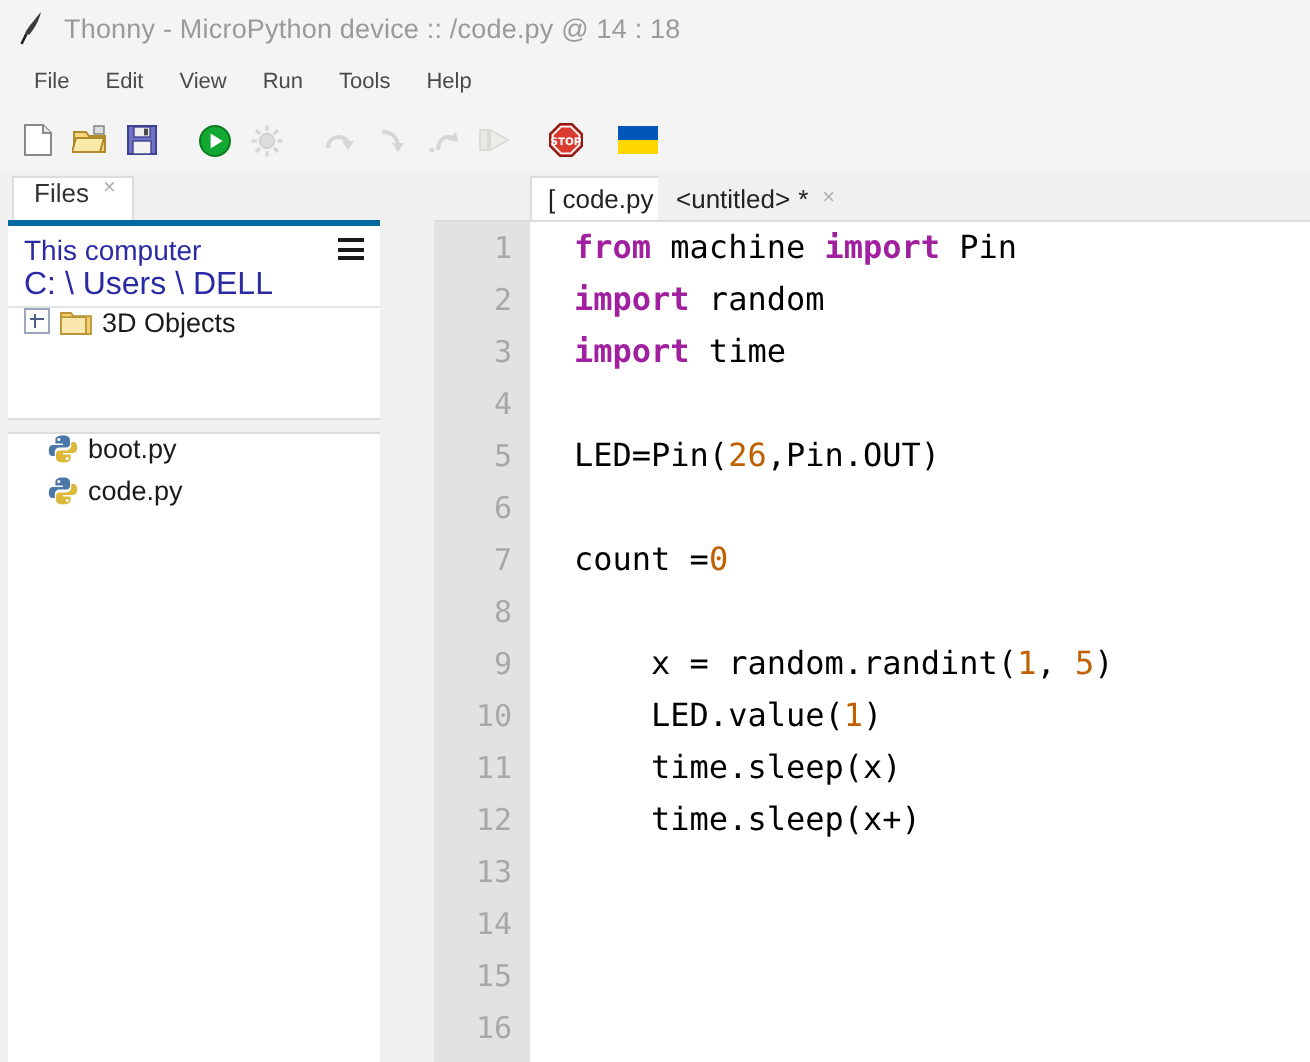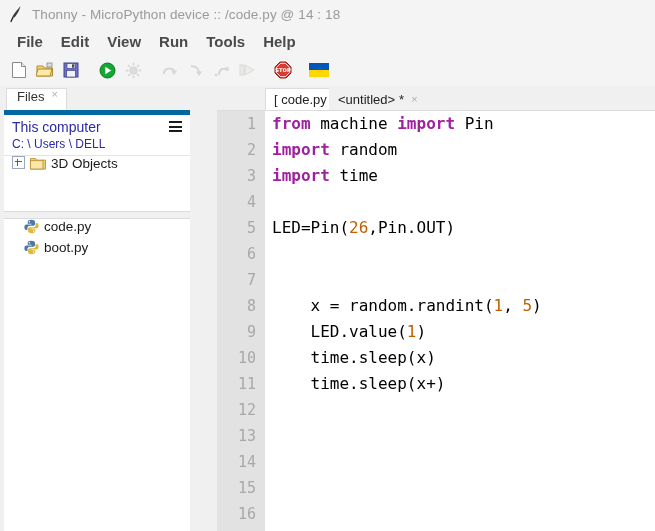--- a/index.html
+++ b/index.html
@@ -34,22 +34,22 @@
   }
 
   
   .menubar {
     position: absolute; left: 0; top: 28px; width: 655px; height: 26px;
     background: #f4f4f4;
     display: flex; align-items: center;
     padding-left: 8px; box-sizing: border-box;
   }
   .menu-item {
-    font-size: 15px; color: #4a4a4a;
-    padding: 2px 9px; cursor: default; white-space: nowrap; font-weight: bold;
+    font-size: 11px; color: #4a4a4a;
+    padding: 2px 9px; cursor: default; white-space: nowrap;
   }
 
   
   .toolbar {
     position: absolute; left: 0; top: 54px; width: 655px; height: 32px;
     background: #f4f4f4;
     display: flex; align-items: center;
     padding-left: 8px; box-sizing: border-box;
   }
   .tb-btn {
@@ -79,36 +79,36 @@
     box-sizing: border-box;
   }
   .tab-close {
     margin-left: 7px; color: #b0b0b0; font-size: 11px; line-height: 1;
   }
 
   .files-body {
     position: absolute; left: 4px; top: 24px;
     width: 186px; height: 421px;
     background: #ffffff;
-    border-top: 5px solid #0369a1;
+    border-top: 3px solid #0369a1;
     box-sizing: border-box;
   }
 
   .fsect-header {
     position: relative;
     padding: 3px 6px 2px 8px;
     background: #ffffff;
     border-bottom: 1px solid #e4e4e4;
   }
   .fsect-title {
     color: #2a2aa5; font-size: 14px; line-height: 18px;
     white-space: nowrap;
   }
   .fsect-path {
-    color: #2a2aa5; font-size: 12px; line-height: 17px;
+    color: #2a2aa5; font-size: 16px; line-height: 17px;
     white-space: nowrap;
   }
   .hamburger {
     position: absolute; right: 8px; top: 6px;
     width: 13px; height: 11px;
     display: flex; flex-direction: column; justify-content: space-between;
   }
   .hamburger span { display: block; height: 2px; background: #1a1a1a; width: 100%; }
 
   .tree-row {
@@ -194,21 +194,21 @@
   .gutter-line {
     height: 26px; line-height: 26px;
     text-align: right; padding-right: 9px;
     font-family: "DejaVu Sans Mono", monospace;
     font-size: 15px; color: #a8a8a8;
     box-sizing: border-box;
   }
   .code-lines {
     position: absolute; left: 48px; top: 0;
     width: 390px; height: 421px;
-    padding-left: 7px; box-sizing: border-box;
+    padding-left: 22px; box-sizing: border-box;
   }
   .code-line {
     height: 26px; line-height: 26px;
     font-family: "DejaVu Sans Mono", monospace;
     font-size: 16px; color: #000000;
     white-space: pre;
   }
   .kw  { color: #a020a0; font-weight: bold; }
   .num { color: #c06000; }
 </style>
@@ -376,33 +376,33 @@
 
       <div class="tree-row" style="padding-left:20px">
         <span class="py-icon">
           <svg width="15" height="15" viewBox="0 0 15 15">
             <path d="M7.3 0.8 c-2.4 0 -3.6 0.9 -3.6 2.2 v1.8 h3.8 v0.7 h-5.1 c-1.3 0 -2 1 -2 2.7 c0 1.8 0.6 2.8 1.9 2.8 h1.1 v-1.9 c0 -1.3 1 -2.3 2.4 -2.3 h3.3 c1.1 0 1.9 -0.8 1.9 -1.8 V3 c0 -1.2 -1 -2.2 -3.7 -2.2 z" fill="#4b77a9"></path>
             <circle cx="5.4" cy="2.7" r="0.75" fill="#ffffff"></circle>
             <path d="M7.7 14.2 c2.4 0 3.6 -0.9 3.6 -2.2 v-1.8 h-3.8 v-0.7 h5.1 c1.3 0 2 -1 2 -2.7 c0 -1.8 -0.6 -2.8 -1.9 -2.8 h-1.1 v1.9 c0 1.3 -1 2.3 -2.4 2.3 h-3.3 c-1.1 0 -1.9 0.8 -1.9 1.8 v2 c0 1.2 1 2.2 3.7 2.2 z" fill="#ddb93b"></path>
             <circle cx="9.6" cy="12.3" r="0.75" fill="#ffffff"></circle>
           </svg>
         </span>
-        <span>code.py</span>
+        <span>boot.py</span>
       </div>
 
       <div class="tree-row" style="padding-left:20px">
         <span class="py-icon">
           <svg width="15" height="15" viewBox="0 0 15 15">
             <path d="M7.3 0.8 c-2.4 0 -3.6 0.9 -3.6 2.2 v1.8 h3.8 v0.7 h-5.1 c-1.3 0 -2 1 -2 2.7 c0 1.8 0.6 2.8 1.9 2.8 h1.1 v-1.9 c0 -1.3 1 -2.3 2.4 -2.3 h3.3 c1.1 0 1.9 -0.8 1.9 -1.8 V3 c0 -1.2 -1 -2.2 -3.7 -2.2 z" fill="#4b77a9"></path>
             <circle cx="5.4" cy="2.7" r="0.75" fill="#ffffff"></circle>
             <path d="M7.7 14.2 c2.4 0 3.6 -0.9 3.6 -2.2 v-1.8 h-3.8 v-0.7 h5.1 c1.3 0 2 -1 2 -2.7 c0 -1.8 -0.6 -2.8 -1.9 -2.8 h-1.1 v1.9 c0 1.3 -1 2.3 -2.4 2.3 h-3.3 c-1.1 0 -1.9 0.8 -1.9 1.8 v2 c0 1.2 1 2.2 3.7 2.2 z" fill="#ddb93b"></path>
             <circle cx="9.6" cy="12.3" r="0.75" fill="#ffffff"></circle>
           </svg>
         </span>
-        <span>boot.py</span>
+        <span>code.py</span>
       </div>
 
     </div>
 
     <div class="vscroll-track" style="left:190px; top:110px; height:90px;">
       <div class="vscroll-thumb" style="top:24px; height:36px;"></div>
     </div>
     <div class="vscroll-track" style="left:190px; top:206px; height:120px;">
       <div class="scroll-arrow-up" style="left:1px; top:6px;"></div>
     </div>
@@ -444,20 +444,21 @@
           <div class="gutter-line">15</div>
           <div class="gutter-line">16</div>
         </div>
       <div class="code-lines" id="code-lines">
           <div class="code-line"><span class="kw">from</span><span class=""> machine </span><span class="kw">import</span><span class=""> Pin</span></div>
           <div class="code-line"><span class="kw">import</span><span class=""> random</span></div>
           <div class="code-line"><span class="kw">import</span><span class=""> time</span></div>
           <div class="code-line">&nbsp;</div>
           <div class="code-line"><span class="">LED=Pin(</span><span class="num">26</span><span class="">,Pin.OUT)</span></div>
           <div class="code-line">&nbsp;</div>
+          <div class="code-line"><span class="">count =</span><span class="num">0</span></div>
           <div class="code-line">&nbsp;</div>
           <div class="code-line"><span class="">    x = random.randint(</span><span class="num">1</span><span class="">, </span><span class="num">5</span><span class="">)</span></div>
           <div class="code-line"><span class="">    LED.value(</span><span class="num">1</span><span class="">)</span></div>
           <div class="code-line"><span class="">    time.sleep(x)</span></div>
           <div class="code-line"><span class="">    time.sleep(x+)</span></div>
           <div class="code-line">&nbsp;</div>
         </div>
     </div>
   </div>
 

